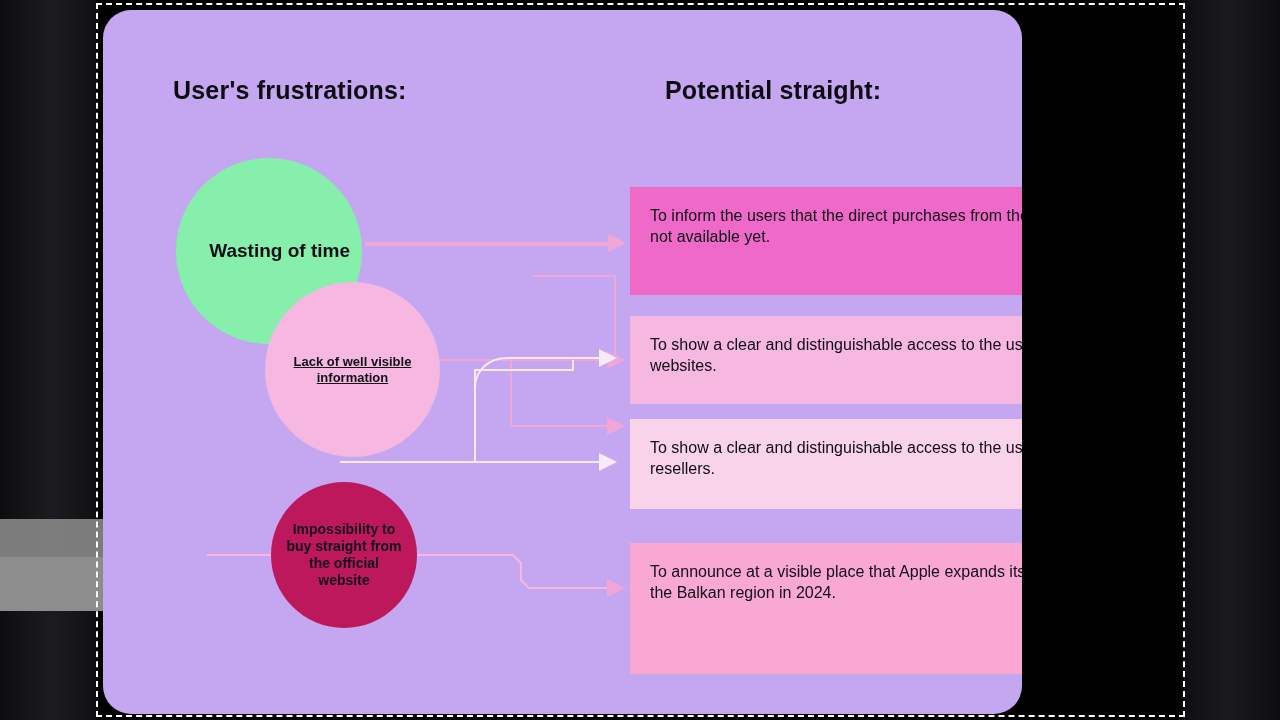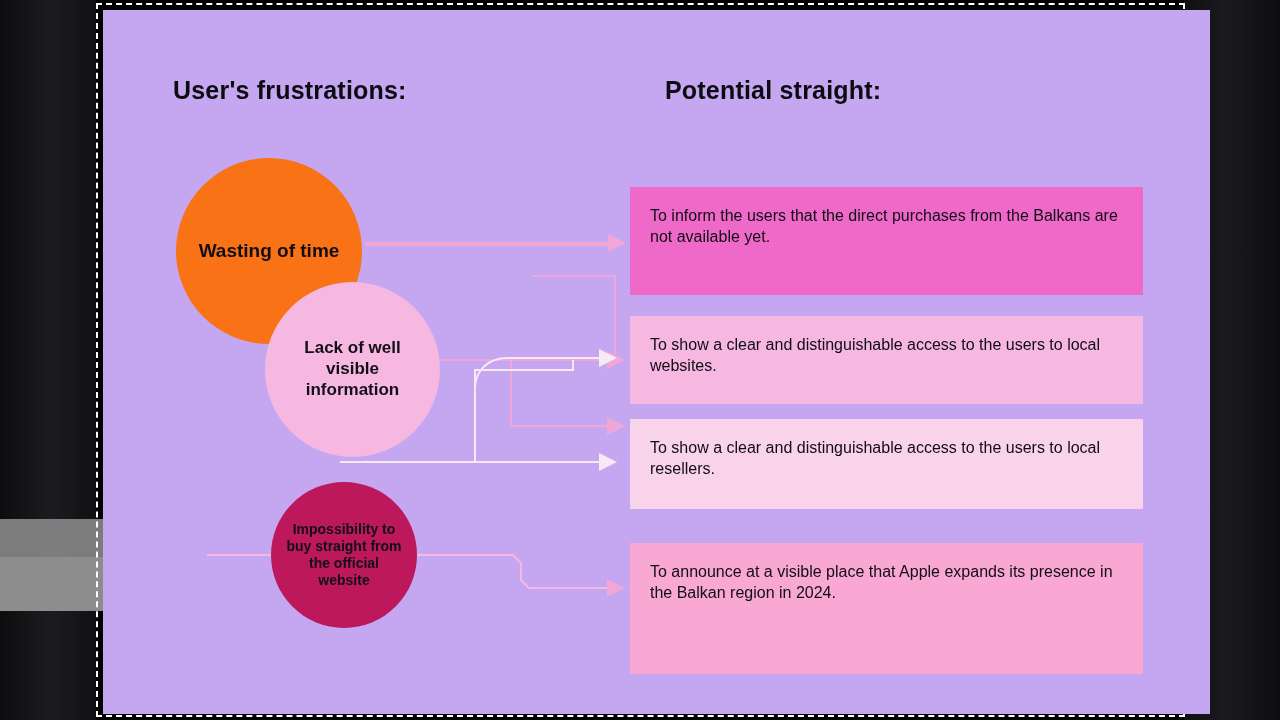--- a/index.html
+++ b/index.html
@@ -60,24 +60,25 @@
     width: 1089px;
     height: 714px;
     border: 2px dashed #ffffff;
     box-sizing: border-box;
   }
 
   .slide {
     position: absolute;
     left: 5px;
     top: 5px;
-    width: 1107px;
+    width: 919px;
     height: 704px;
     background: #c4a7f0;
     overflow: hidden;
+    border-radius: 28px;
   }
 
   
   .heading {
     position: absolute;
     font-weight: bold;
     color: #0c0b10;
     font-size: 25px;
     letter-spacing: .2px;
   }
@@ -92,27 +93,29 @@
     align-items: center;
     justify-content: center;
     text-align: center;
     color: #120f18;
     font-weight: bold;
     line-height: 1.22;
     box-sizing: border-box;
   }
   #bubble-wasting {
     left: 73px; top: 148px; width: 186px; height: 186px;
-    background: #f97316;
+    background: #86efac;
     font-size: 19px;
+    justify-content: flex-end;
   }
   #bubble-lack {
     left: 162px; top: 272px; width: 175px; height: 175px;
     background: #f6b8e0;
-    font-size: 17px;
+    font-size: 13px;
+    text-decoration: underline;
   }
   #bubble-difficulties {
     left: 72px; top: 367px; width: 163px; height: 163px;
     background: #f8d3ea;
     font-size: 15px;
   }
   #bubble-impossibility {
     left: 168px; top: 472px; width: 146px; height: 146px;
     background: #be185d;
     font-size: 14px;

